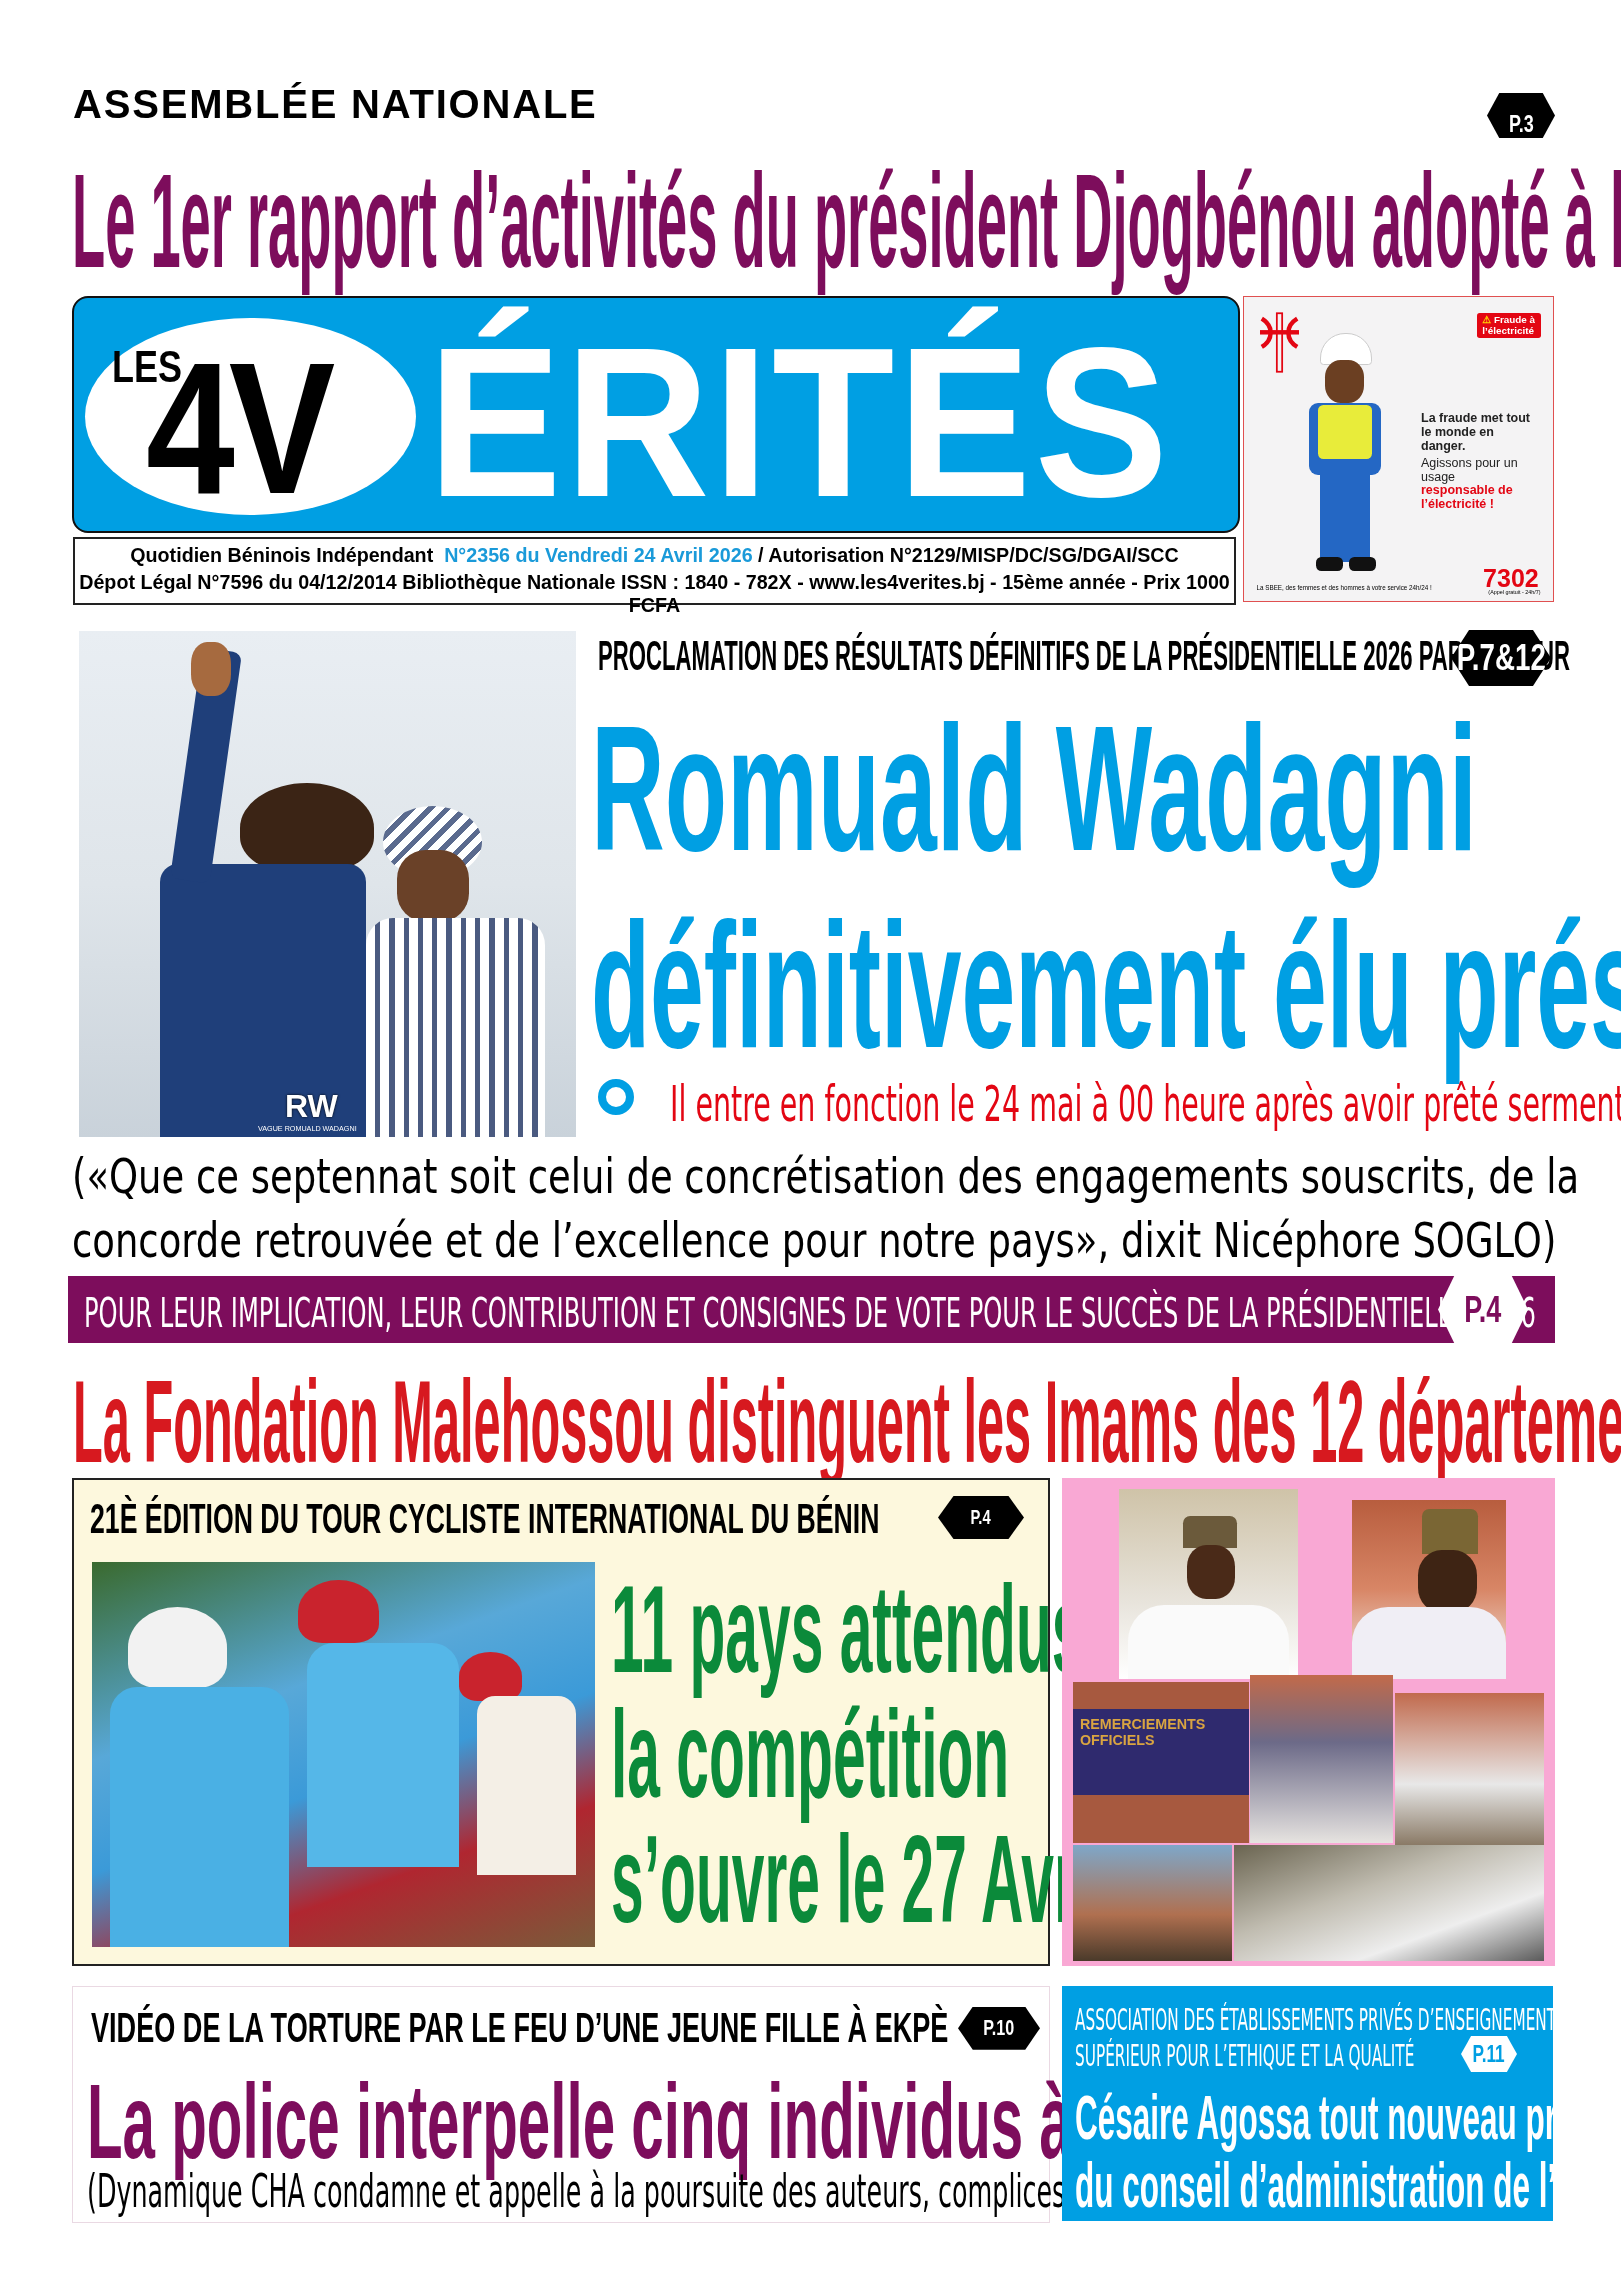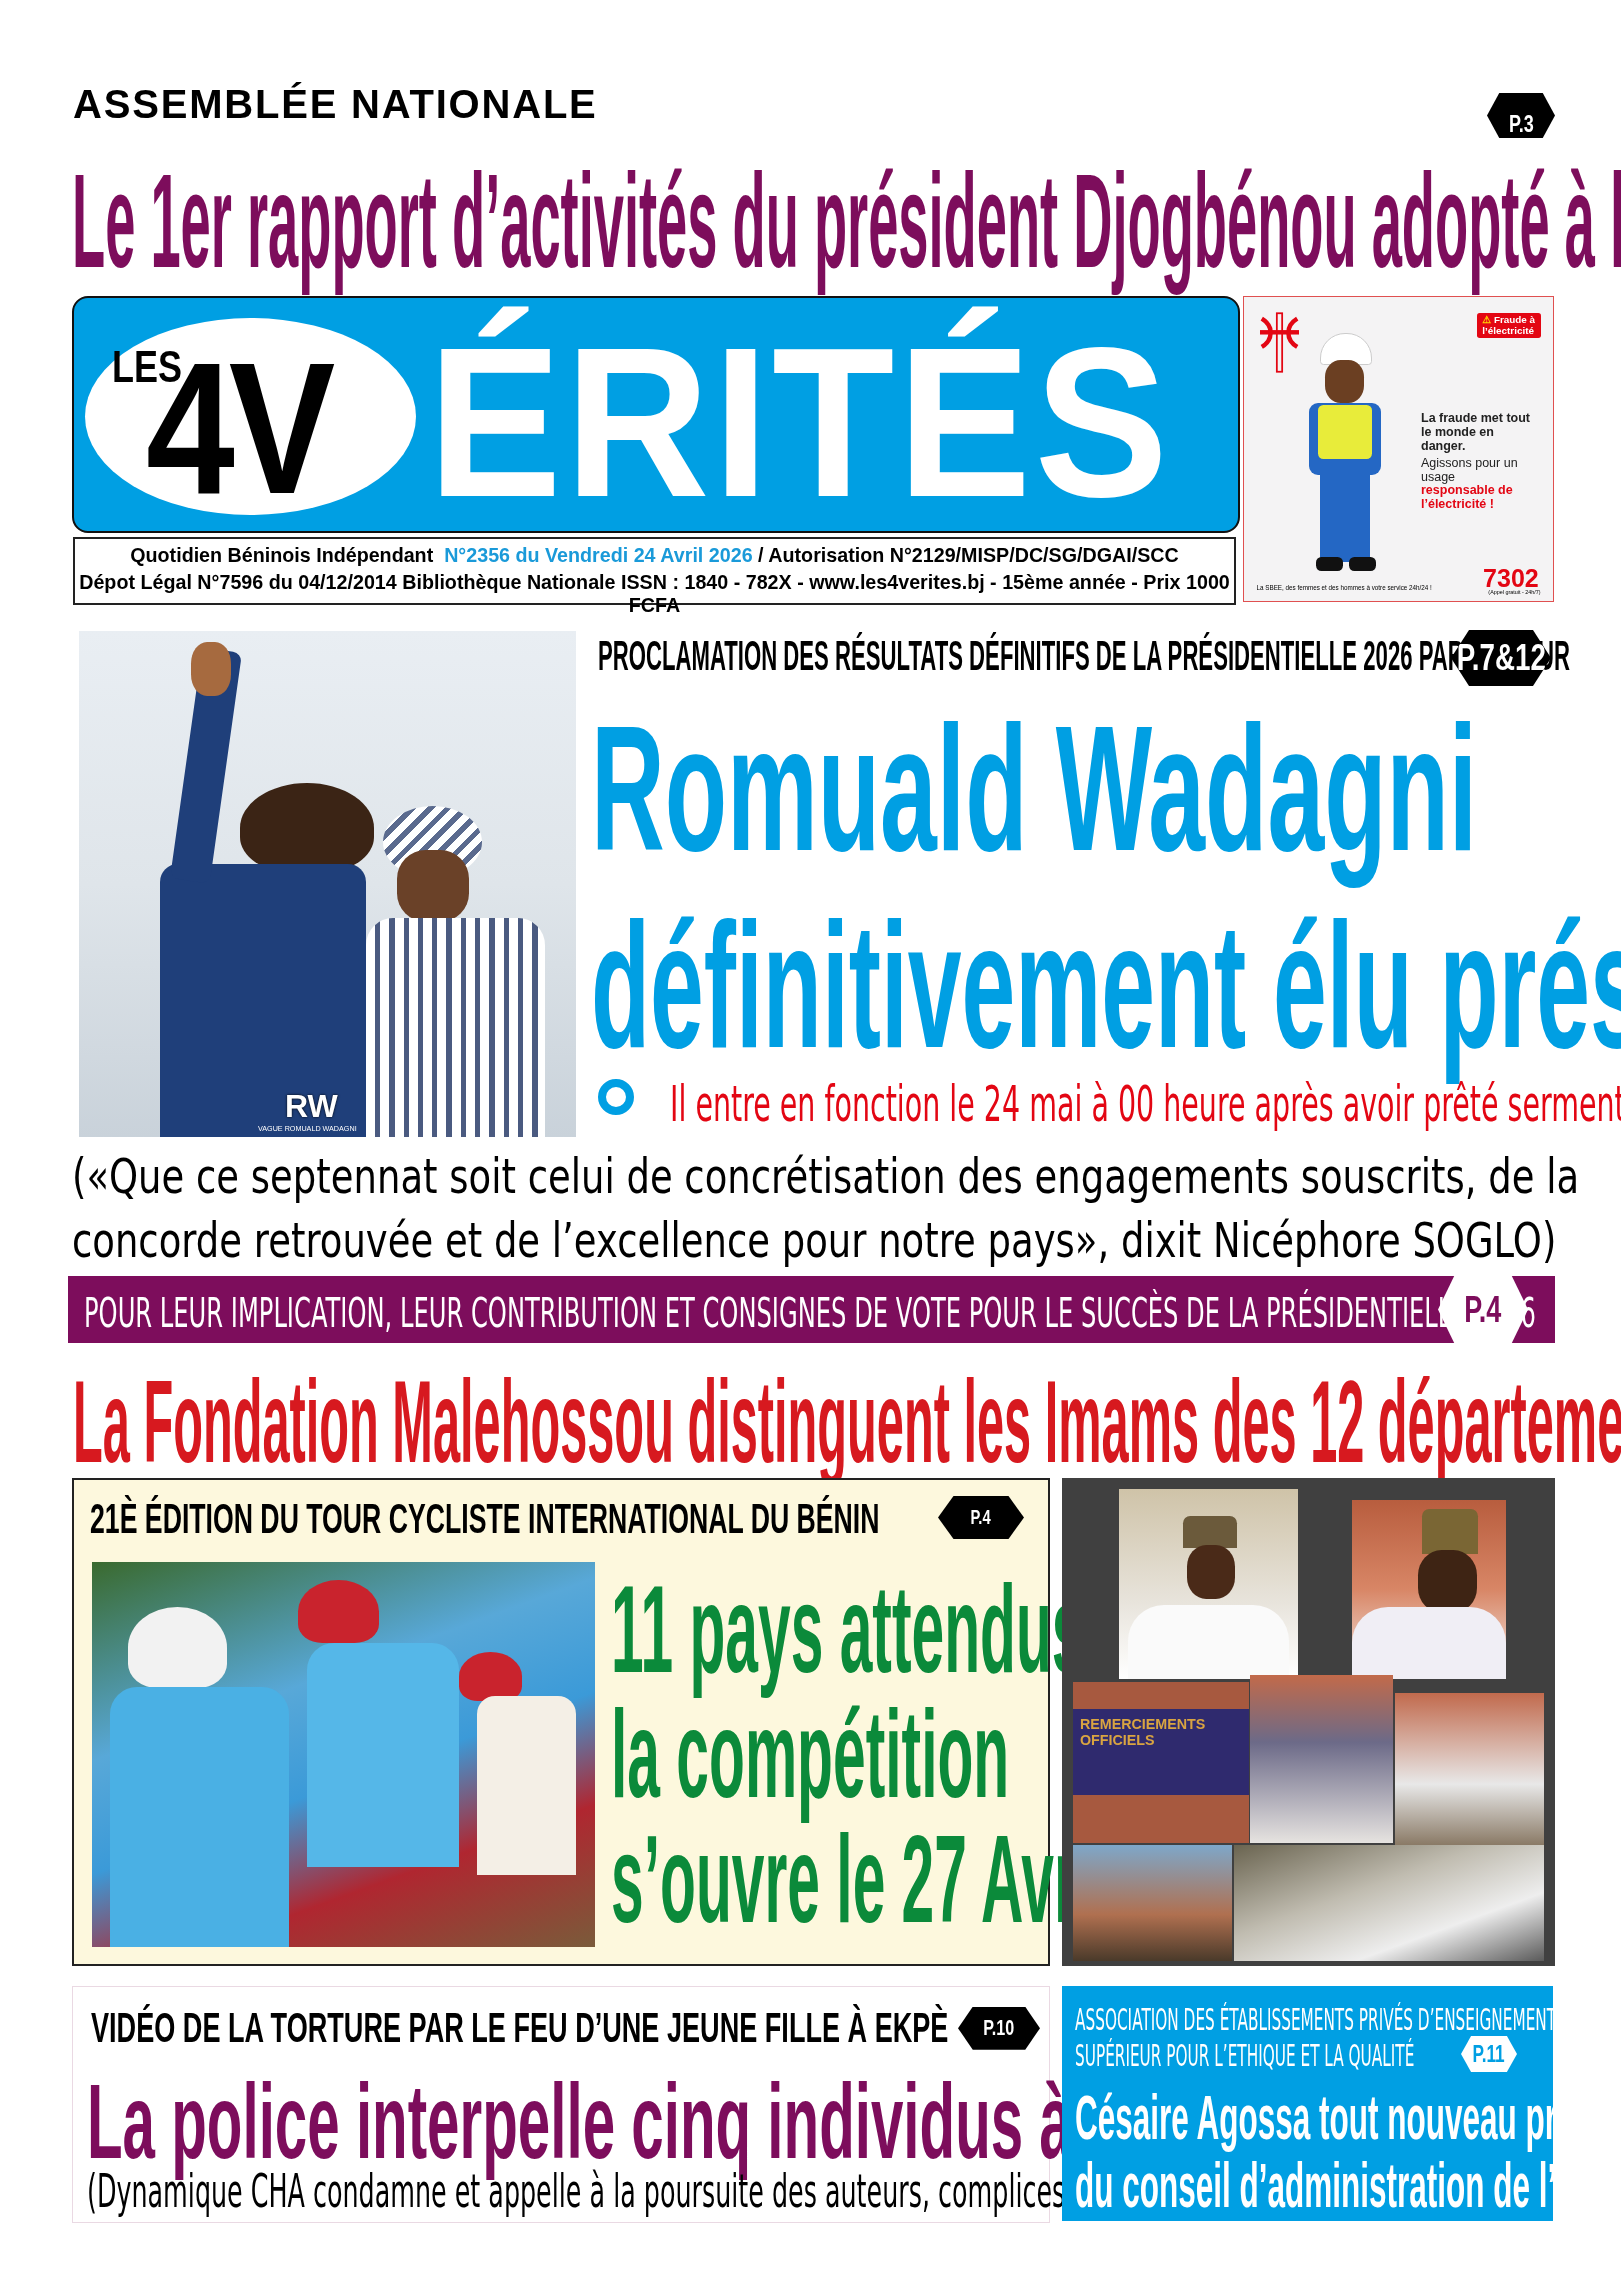--- a/index.html
+++ b/index.html
@@ -37,21 +37,21 @@
   #band{left:68px;top:1276px;width:1487px;height:67px;background:#7d0d5c;}
   #band-text{left:16px;top:12.5px;font-size:41px;color:#fff;transform:scaleX(.59);font-weight:normal;font-family:"DejaVu Sans",sans-serif;}
   #band-hex{right:27px;top:0;width:90px;height:67px;background:#fff;color:#7d0d5c;font-size:36px;}
   #fondation{left:73px;top:1364px;font-size:116px;color:#d7191f;transform:scaleX(.42);line-height:1;}
   
   #cycle-box{left:72px;top:1478px;width:974px;height:484px;background:#fdf8dd;border:2.7px solid #222;}
   #cycle-kicker{left:16px;top:14.3px;font-size:43px;transform:scaleX(.62);}
   #cycle-photo{left:18px;top:82px;width:503px;height:385px;background:linear-gradient(160deg,#3a6a2e 0%,#58a8d8 35%,#3b9ad8 55%,#b02630 75%,#7a5b3a 100%);}
   #cycle-title{left:537px;top:86px;font-size:125px;color:#0b8a3a;line-height:1;transform:scaleX(.47);white-space:pre;}
   
-  #collage{left:1062px;top:1478px;width:493px;height:488px;background:#404040;}
+  #collage{left:1062px;top:1478px;width:493px;height:488px;background:#f9a8d4;}
   
   #police-box{left:72px;top:1986px;width:976px;height:235px;border:1.8px solid #ead9e3;background:#fff;}
   #police-kicker{left:18px;top:16px;font-size:43px;transform:scaleX(.63);}
   #police-title{left:14.3px;top:81px;font-size:106px;color:#7d0d5c;transform:scaleX(.55);line-height:1;}
   #police-sub{left:14.3px;top:176px;font-size:47px;transform:scaleX(.54);font-weight:normal;font-family:"DejaVu Sans",sans-serif;}
   
   #assoc-box{left:1062px;top:1986px;width:491px;height:235px;background:#009fe3;}
   #assoc-kicker1{left:12.5px;top:16px;font-size:30px;color:#fff;transform:scaleX(.51);font-weight:normal;font-family:"DejaVu Sans",sans-serif;}
   #assoc-kicker2{left:12.5px;top:52px;font-size:30px;color:#fff;transform:scaleX(.51);font-weight:normal;font-family:"DejaVu Sans",sans-serif;}
   #assoc-hex{left:399px;top:50px;width:56px;height:36px;background:#fff;color:#009fe3;font-size:23px;}

